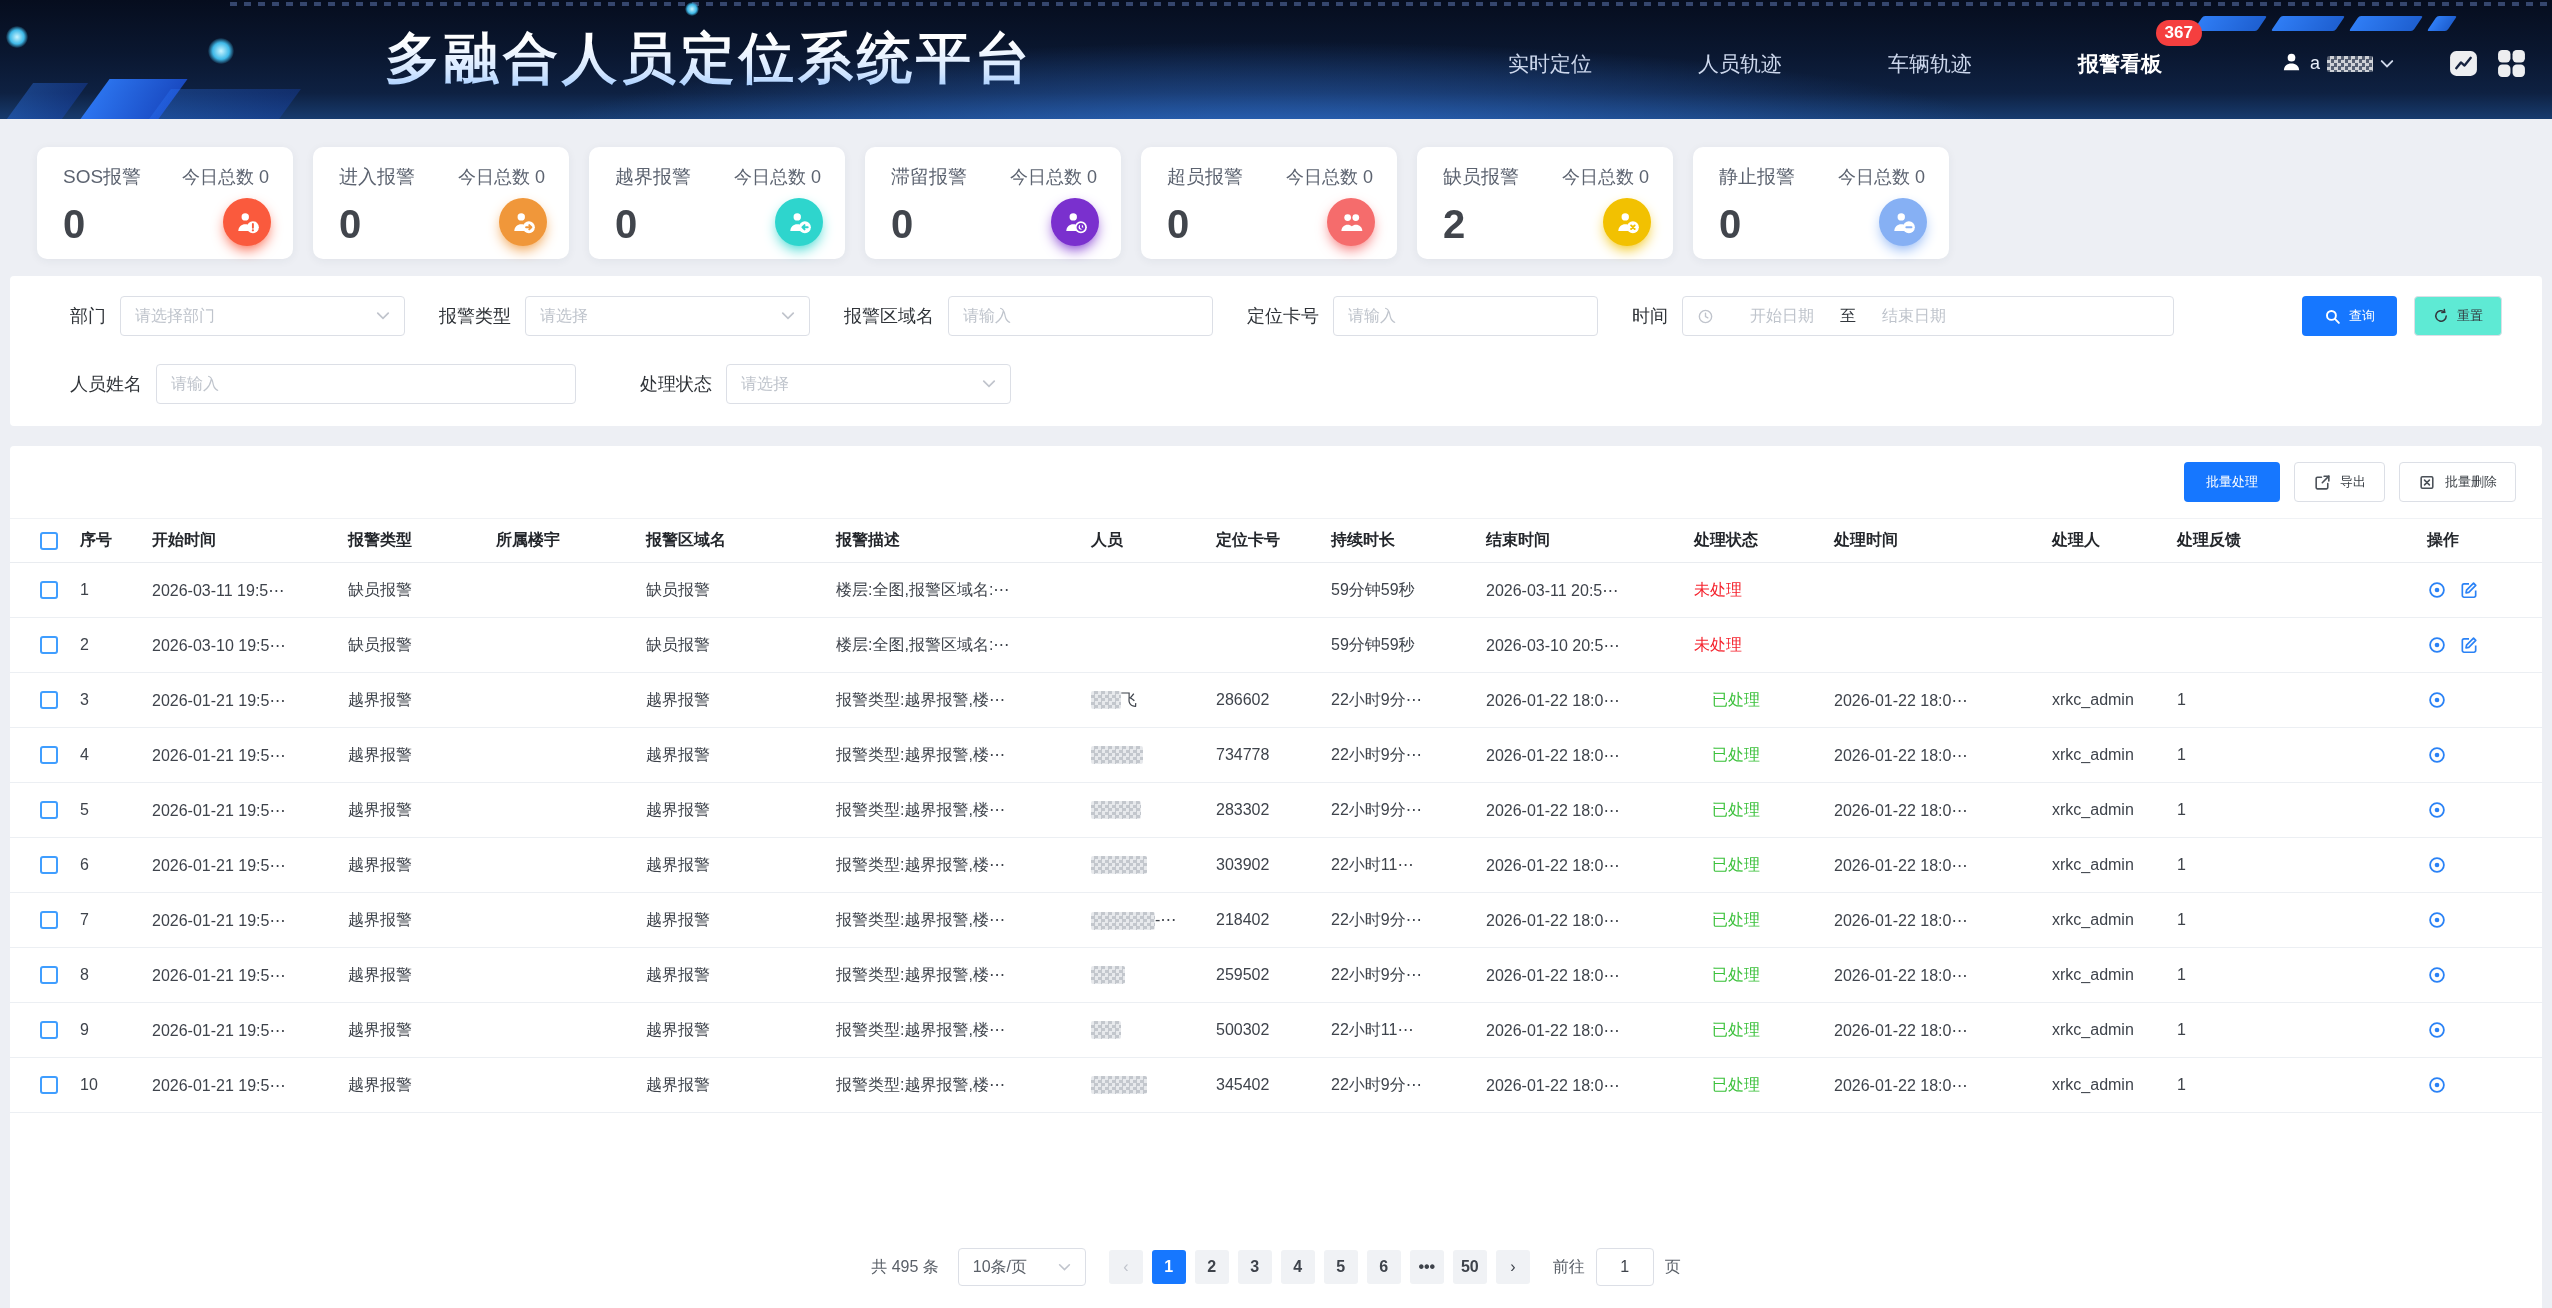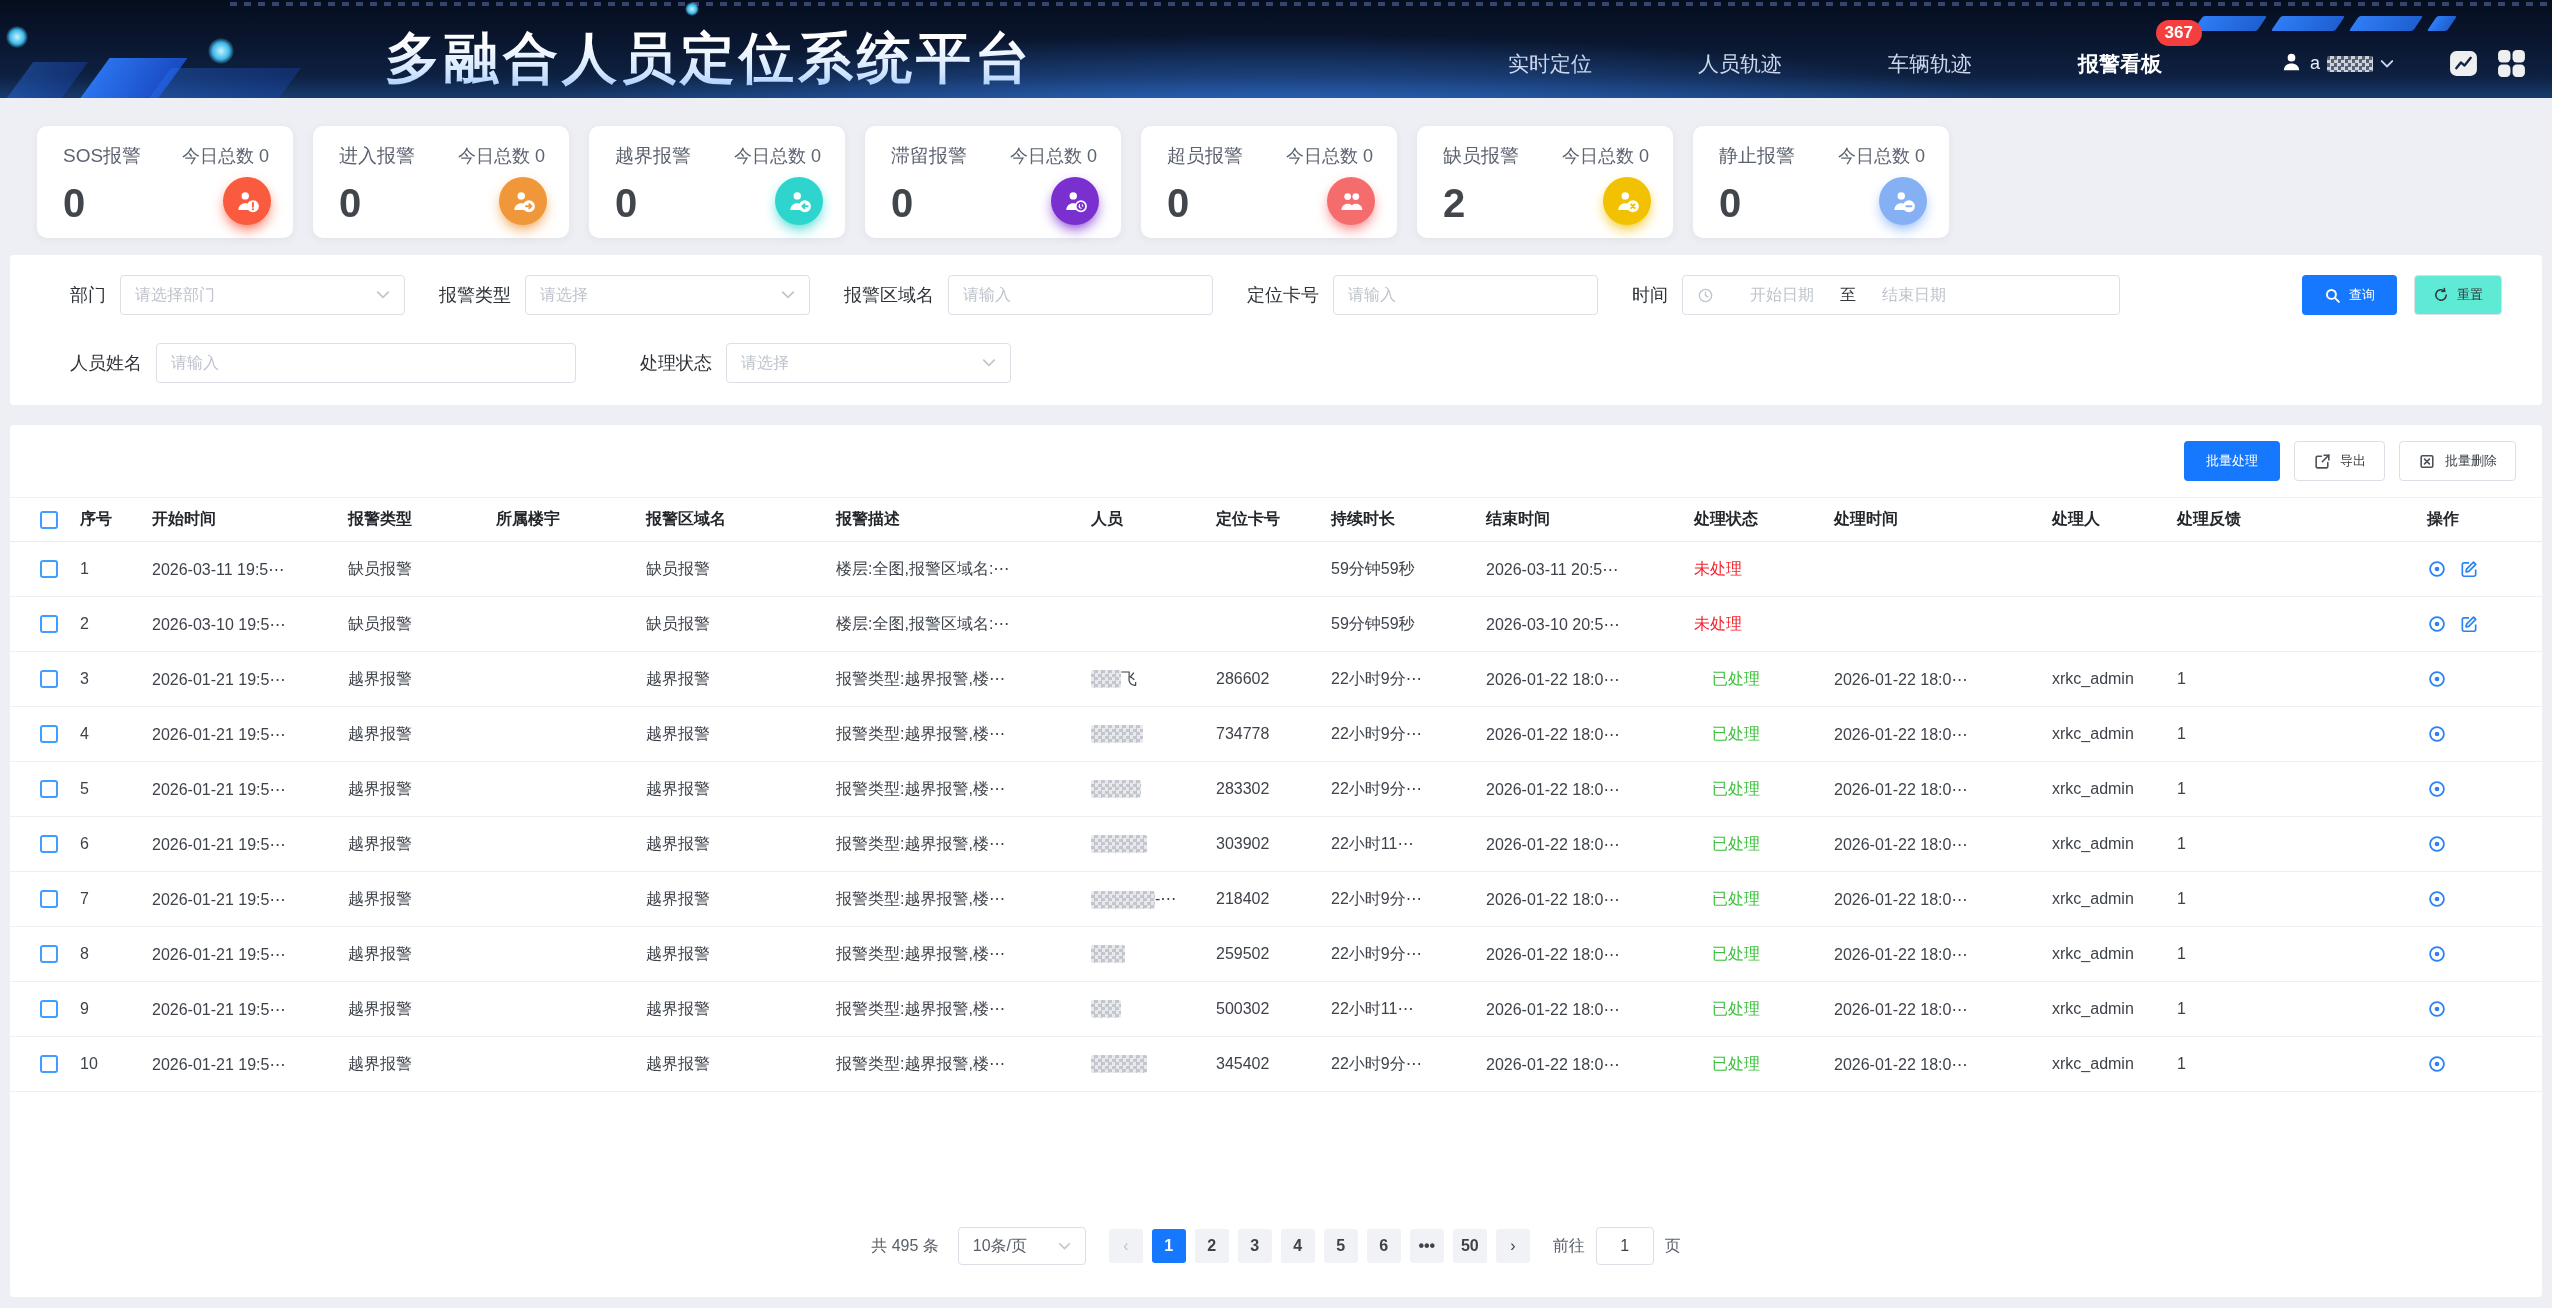--- a/index.html
+++ b/index.html
@@ -1,20 +1,20 @@
 <!DOCTYPE html>
 <html><head>
 <meta charset="utf-8">
 <style>
   * { margin:0; padding:0; box-sizing:border-box; }
   html,body { width:2552px; height:1308px; overflow:hidden; }
   body { background:#edeff4; font-family:"Liberation Sans","DejaVu Sans",sans-serif; color:#3e434b; }
 
   
-  .header { position:relative; height:98px; overflow:hidden;
+  .header { position:relative; height:119px; overflow:hidden;
     background:
       radial-gradient(48% 150% at 50% 128%, rgba(52,122,228,.75) 0%, rgba(52,122,228,0) 62%),
       linear-gradient(180deg,#060d1e 0%,#0a1730 45%,#0e2142 78%,#173b6e 100%); }
   .header::before { content:""; position:absolute; top:2px; left:230px; right:0; height:4px;
     background:repeating-linear-gradient(90deg, rgba(140,175,255,.35) 0 7px, transparent 7px 14px); }
   .glow-dot { position:absolute; border-radius:50%;
     background:radial-gradient(circle,#c8f4ff 0%,#3fb9e8 45%,rgba(63,185,232,0) 72%); }
   .hstripe { position:absolute; transform:skewX(-36deg); background:linear-gradient(90deg,#2e7bff,#1b4fd0); }
   .tstripe { position:absolute; top:16px; height:15px; transform:skewX(-34deg); background:linear-gradient(90deg,#2f7df5,#1e5fd0); border-radius:2px; }
   .app-title { position:absolute; left:385px; top:22px; font-size:55px; font-weight:bold; letter-spacing:4px;
@@ -49,21 +49,21 @@
   .filter-panel { margin:17px 10px 0; background:#fff; border-radius:4px; padding:20px 40px 22px 60px; }
   .f-row { display:flex; align-items:center; }
   .f-row + .f-row { margin-top:28px; }
   .f-label { font-size:18px; color:#2f3338; margin:0 14px 0 34px; white-space:nowrap; }
   .f-label.first { margin-left:0; }
   .f-field { height:40px; border:1px solid #dcdfe6; border-radius:4px; background:#fff;
     display:flex; align-items:center; padding:0 14px; font-size:16px; cursor:pointer; }
   .f-field .ph { color:#bfc4cc; flex:1; }
   input.f-field { cursor:text; color:#3e434b; }
   input::placeholder { color:#bfc4cc; }
-  .w280{width:285px;} .w260{width:265px;} .w420{width:420px;} .wdate{width:438px;}
+  .w280{width:285px;} .w260{width:265px;} .w420{width:420px;} .wdate{width:492px;}
   .date-sep { color:#32373d; margin:0 26px; }
   .date-ph { color:#bfc4cc; }
   .btn { height:40px; border-radius:4px; display:flex; align-items:center; justify-content:center; gap:8px;
     font-size:13px; cursor:pointer; white-space:nowrap; }
   .btn-primary { background:#1677ff; color:#fff; padding:0 22px; }
   .btn-plain { background:#5eead4; border:1px solid #dcdfe6; color:#32373d; padding:0 18px; }
   .btn-outline { background:#fff; border:1px solid #dcdfe6; color:#3b4046; padding:0 18px; }
   .f-actions { margin-left:auto; display:flex; gap:17px; }
 
   

